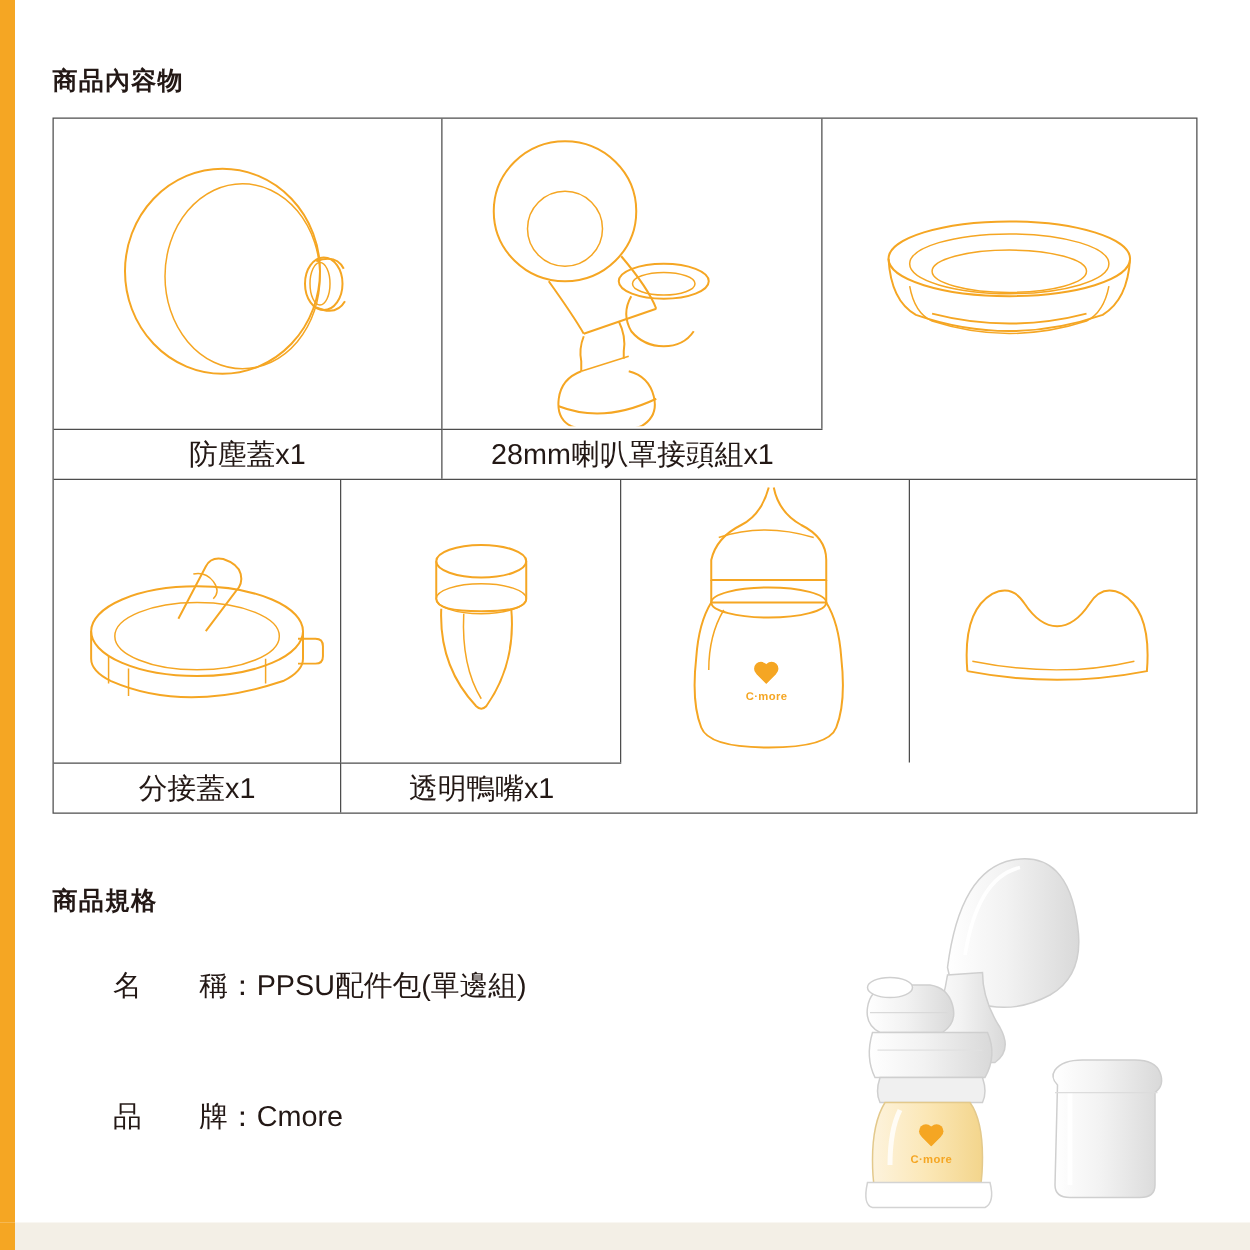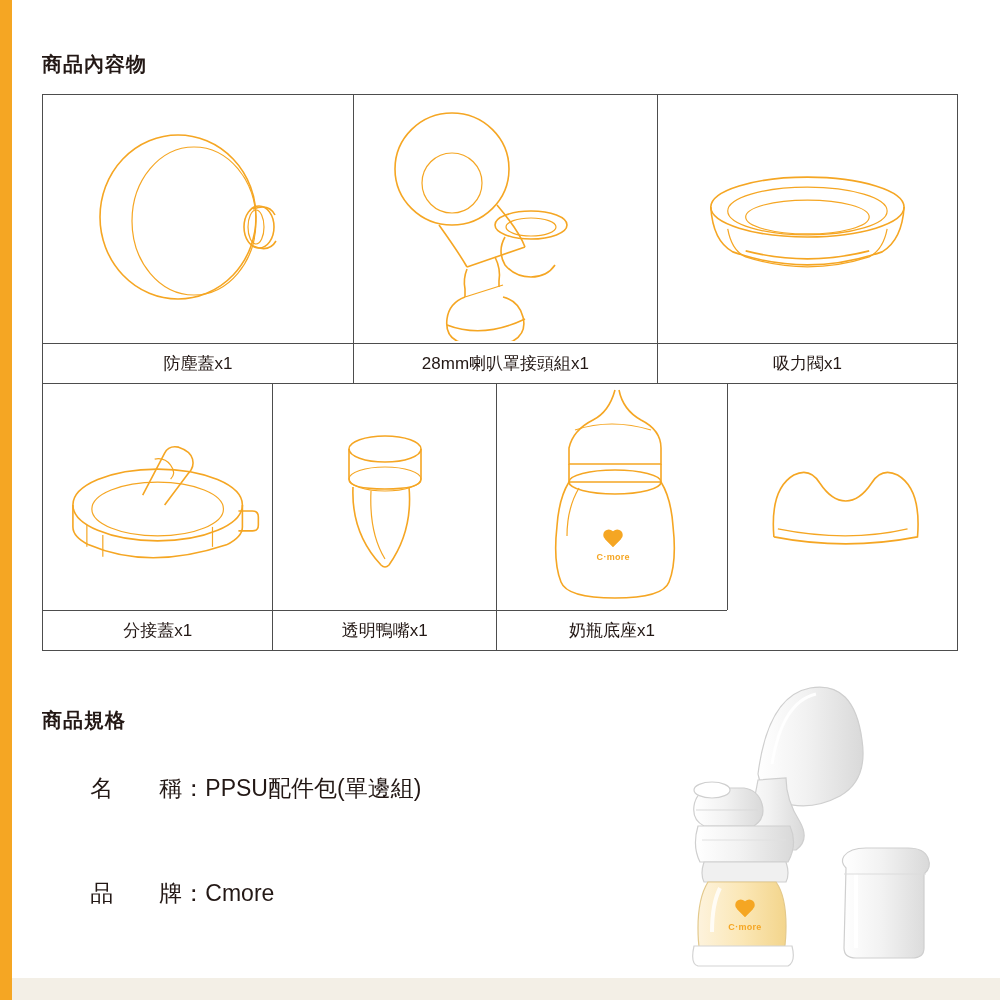--- a/index.html
+++ b/index.html
@@ -79,21 +79,21 @@
     align-items: center;
     justify-content: center;
     overflow: hidden;
   }
   .row2 .img-cell { height: 226px; }
   .label-cell {
     height: 40px;
     display: flex;
     align-items: center;
     justify-content: center;
-    font-size: 17px;
+    font-size: 23px;
     border-top: 1px solid #4d4d4d;
     border-right: 1px solid #4d4d4d;
     box-sizing: border-box;
     color: #231815;
   }
   .label-cell:last-child { border-right: none; }
   .row-div {
     border-bottom: 1px solid #4d4d4d;
   }
   .w1 { width: 34%; }
@@ -220,21 +220,20 @@
           <path class="ln" d="M53 108 q2 34 22 45 q75 26 150 0 q20 -12 22 -45"></path>
           <path class="ln-thin" d="M70 130 q4 22 18 28 q62 20 124 0 q14 -7 18 -28"></path>
           <path class="ln" d="M88 152 q62 16 124 0"></path>
         </svg>
       </div>
     </div>
 
     <div class="row row-div">
       <div class="label-cell w1">防塵蓋x1</div>
       <div class="label-cell w2">28mm喇叭罩接頭組x1</div>
-      <div class="label-cell w3">吸力閥x1</div>
     </div>
 
     <div class="row row2">
       <div class="cell img-cell q1">
         <svg width="230" height="220" viewBox="0 0 230 220">
           <ellipse class="ln" cx="115" cy="118" rx="85" ry="36"></ellipse>
           <ellipse class="ln-thin" cx="115" cy="122" rx="66" ry="27"></ellipse>
           <path class="ln" d="M30 118 l0 22 q0 10 16 18 q60 26 138 0 q16 -8 16 -18 l0 -22"></path>
           <path class="ln-thin" d="M44 138 l0 22"></path>
           <path class="ln-thin" d="M60 148 l0 22"></path>
@@ -273,21 +272,20 @@
         <svg width="230" height="220" viewBox="0 0 230 220">
           <path class="ln" d="M46 150 q-4 -48 20 -62 q16 -8 26 8 q12 18 26 18 q14 0 26 -18 q10 -16 26 -8 q24 14 20 62 q-72 14 -144 0"></path>
           <path class="ln-thin" d="M50 142 q70 14 130 0"></path>
         </svg>
       </div>
     </div>
 
     <div class="row">
       <div class="label-cell q1">分接蓋x1</div>
       <div class="label-cell q2">透明鴨嘴x1</div>
-      <div class="label-cell q4">奶瓶底座x1</div>
     </div>
   </div>
 
   <h2 class="section-title" id="title-specs">商品規格</h2>
 
   <div class="specs">
     <div class="spec-line">
       <span class="spec-key">名　　稱</span><span>：</span><span>PPSU配件包(單邊組)</span>
     </div>
     <div class="spec-line">

